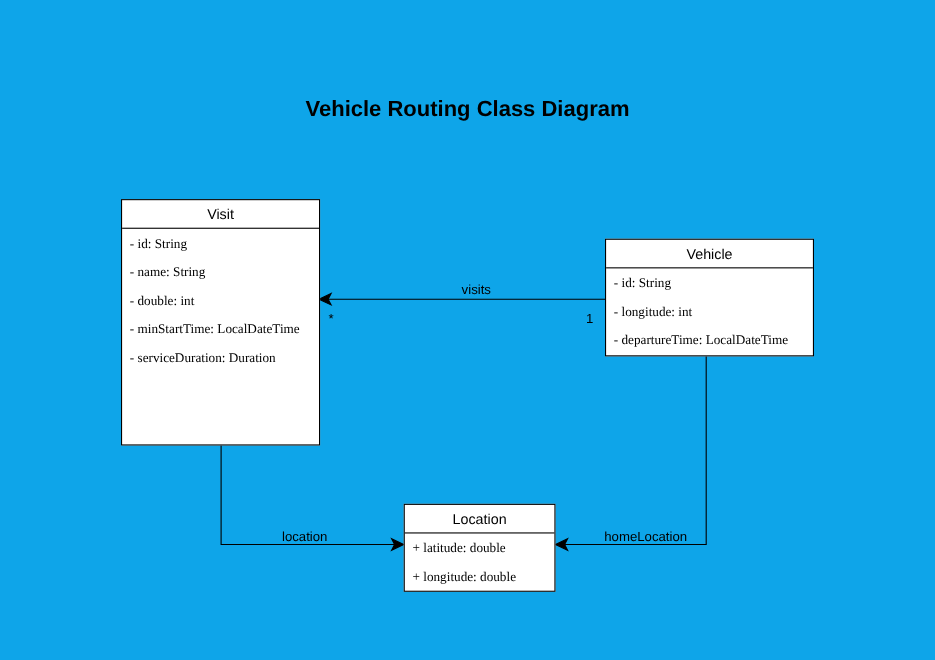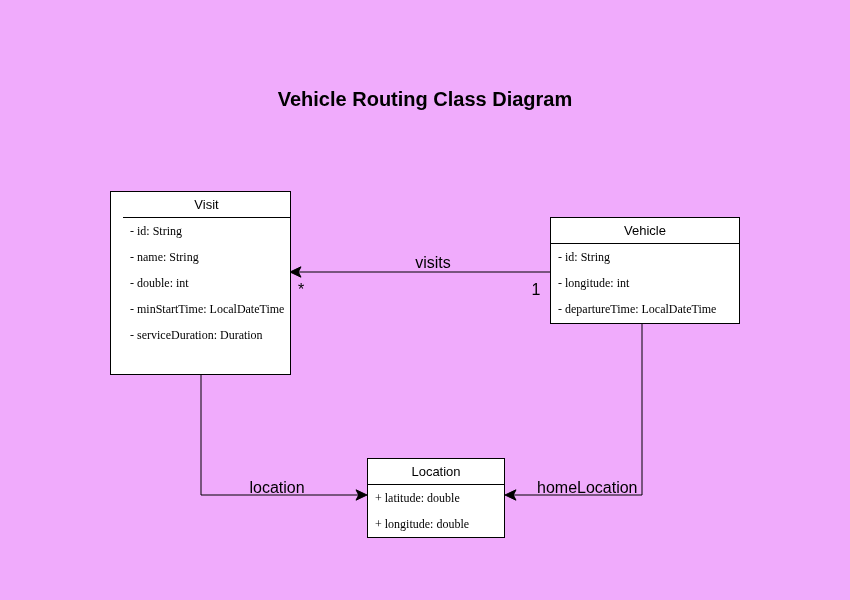--- a/index.html
+++ b/index.html
@@ -4,21 +4,21 @@
 <style>
   html, body {
     margin: 0;
     padding: 0;
     background: #ffffff;
   }
   .canvas {
     position: relative;
     width: 850px;
     height: 600px;
-    background: #f0abfc;
+    background: #0ea5e9;
     font-family: "Liberation Sans", sans-serif;
     color: #000000;
     overflow: hidden;
   }
   .diagram-title {
     position: absolute;
     top: 88px;
     left: 0;
     width: 850px;
     text-align: center;
@@ -53,26 +53,26 @@
   }
   .uml-class .attr {
     box-sizing: border-box;
     height: 26px;
     display: flex;
     align-items: center;
     padding-left: 7px;
     white-space: nowrap;
     font-family: Liberation Serif, serif;
   }
-  .class-visit    { left: 110px; top: 191px; width: 181px; height: 184px; padding-left: 12px; }
+  .class-visit    { left: 110px; top: 181px; width: 181px; height: 224px; }
   .class-vehicle  { left: 550px; top: 217px; width: 190px; height: 107px; }
   .class-location { left: 367px; top: 458px; width: 138px; height:  80px; }
   .edge-label {
     position: absolute;
-    font-size: 16px;
+    font-size: 12px;
     color: #000000;
     text-align: center;
     white-space: nowrap;
     line-height: 14px;
   }
   .lbl-visits        { left: 393px; top: 256px; width: 80px; }
   .lbl-mult-target   { left: 295px; top: 283px; width: 12px; }
   .lbl-mult-source   { left: 530px; top: 283px; width: 12px; }
   .lbl-location      { left: 237px; top: 481px; width: 80px; }
   .lbl-homelocation  { left: 537px; top: 481px; width: 100px; }

